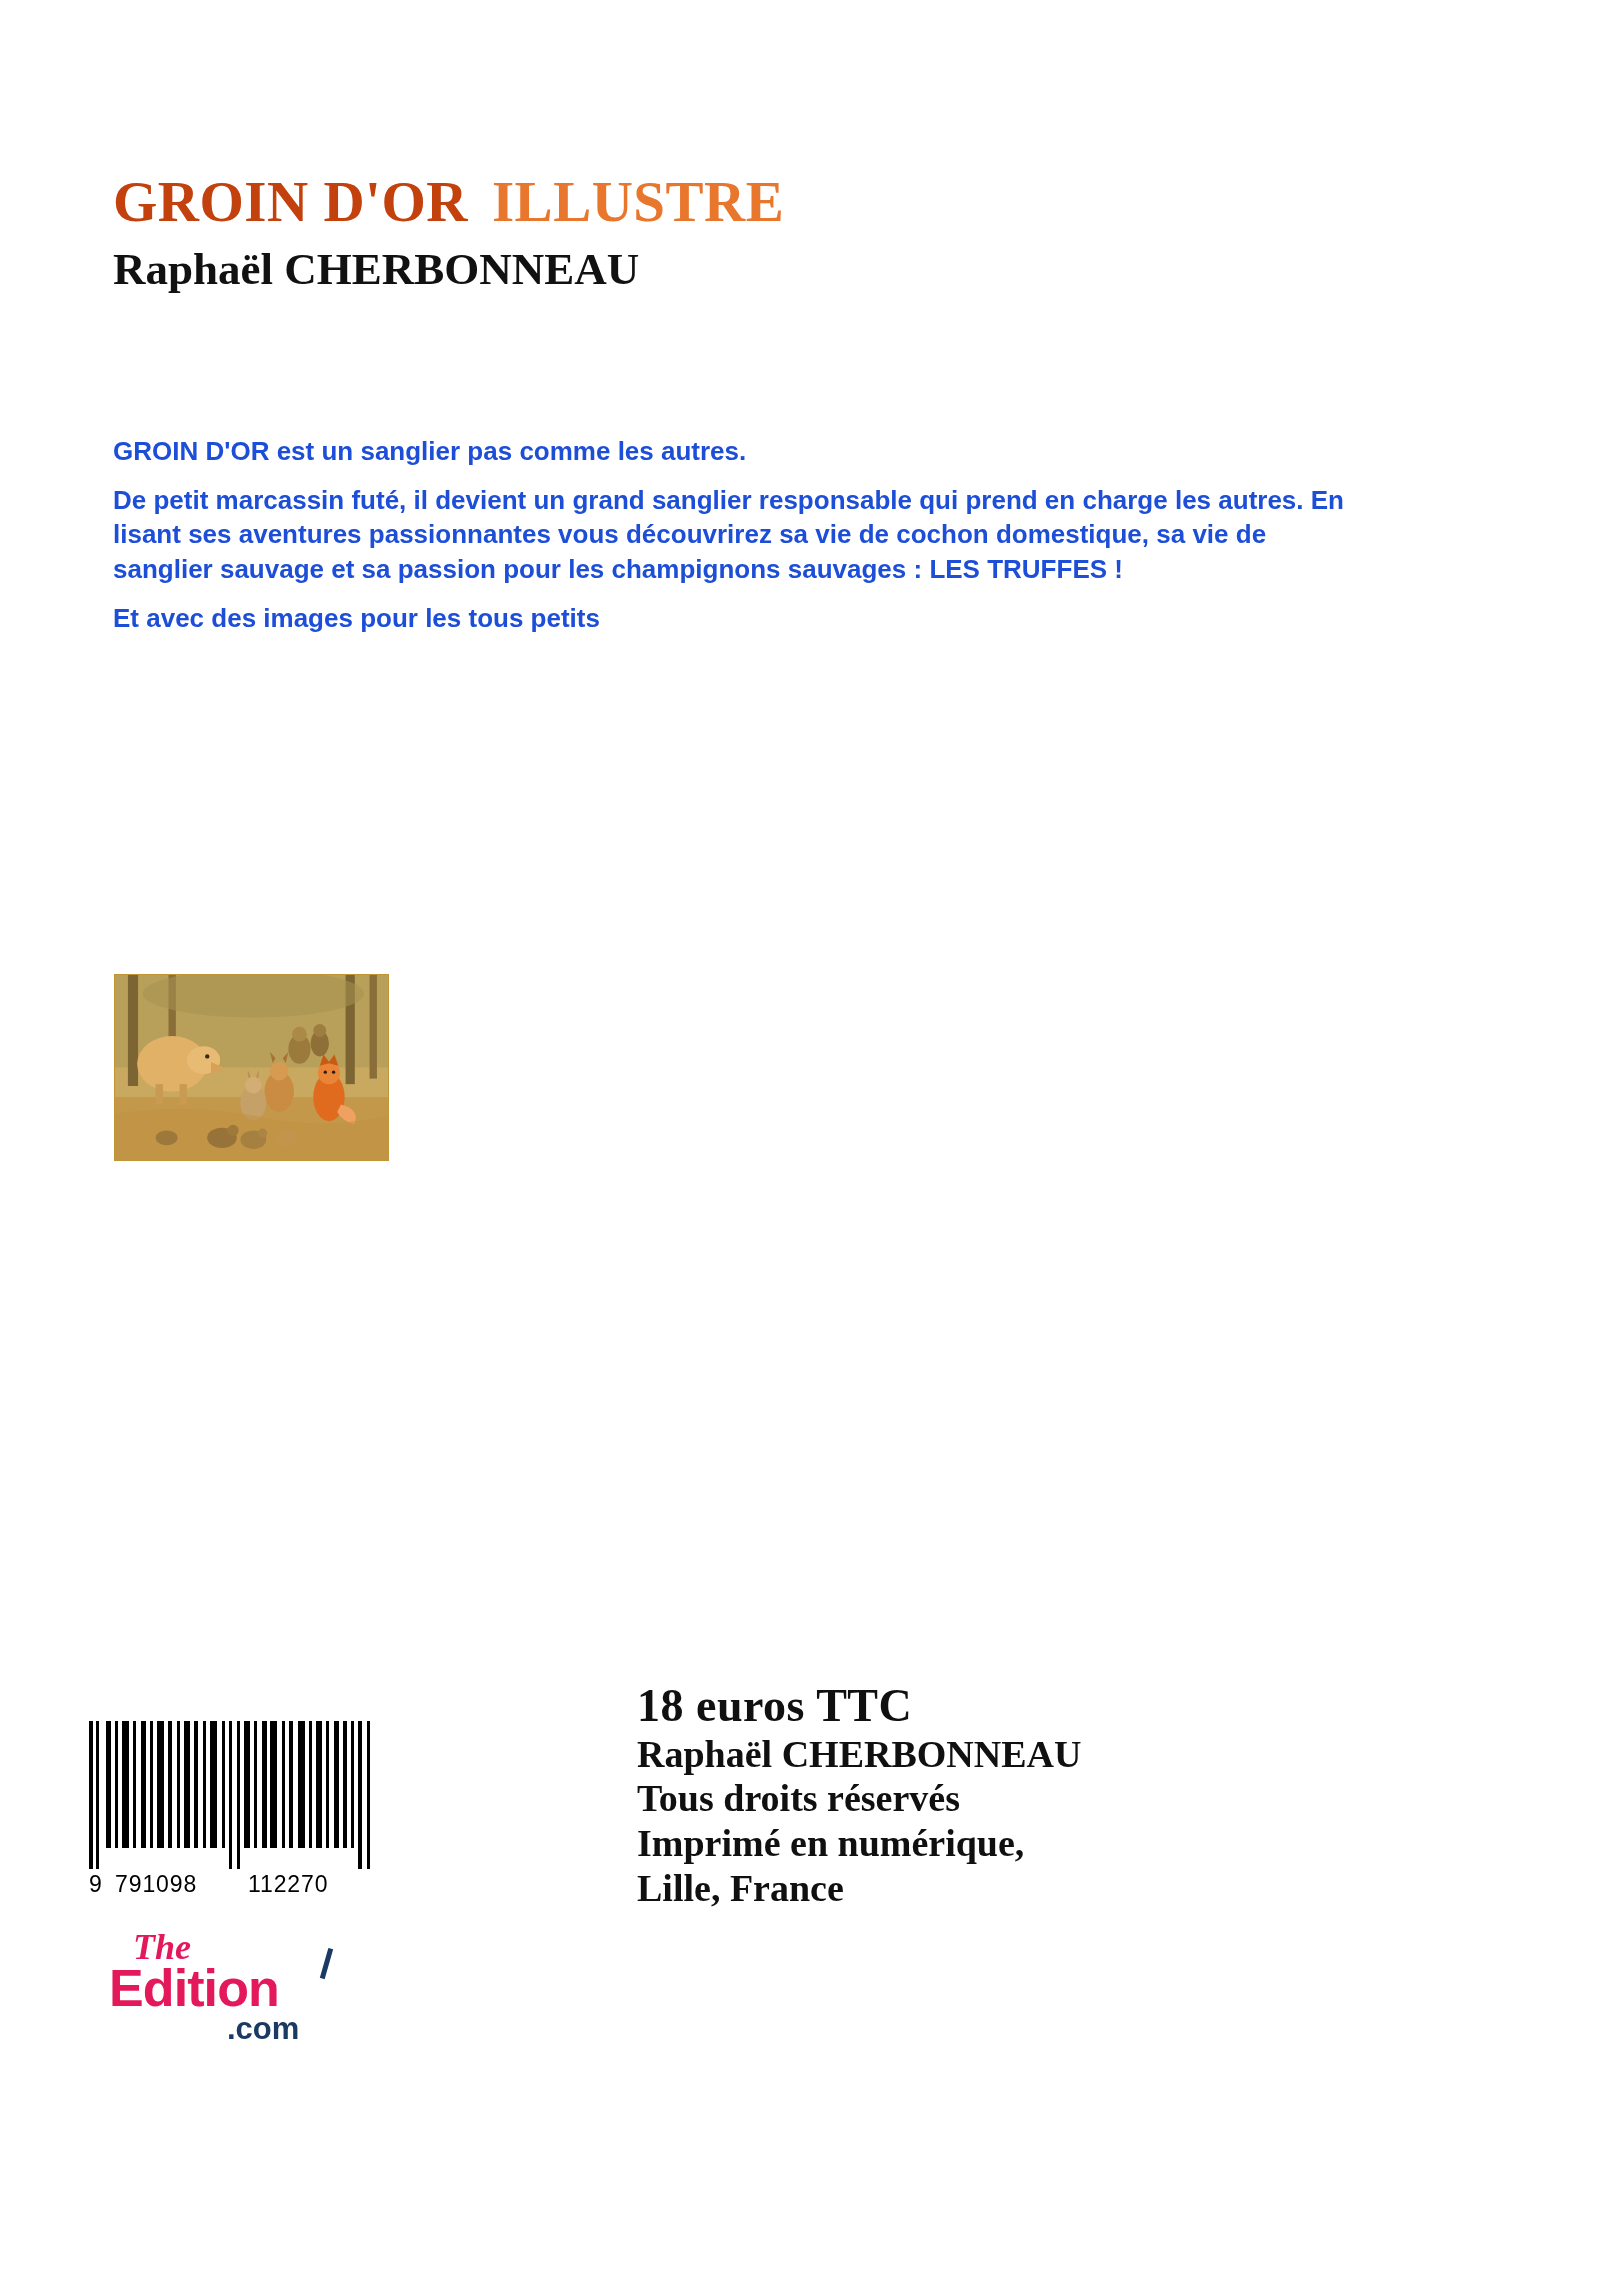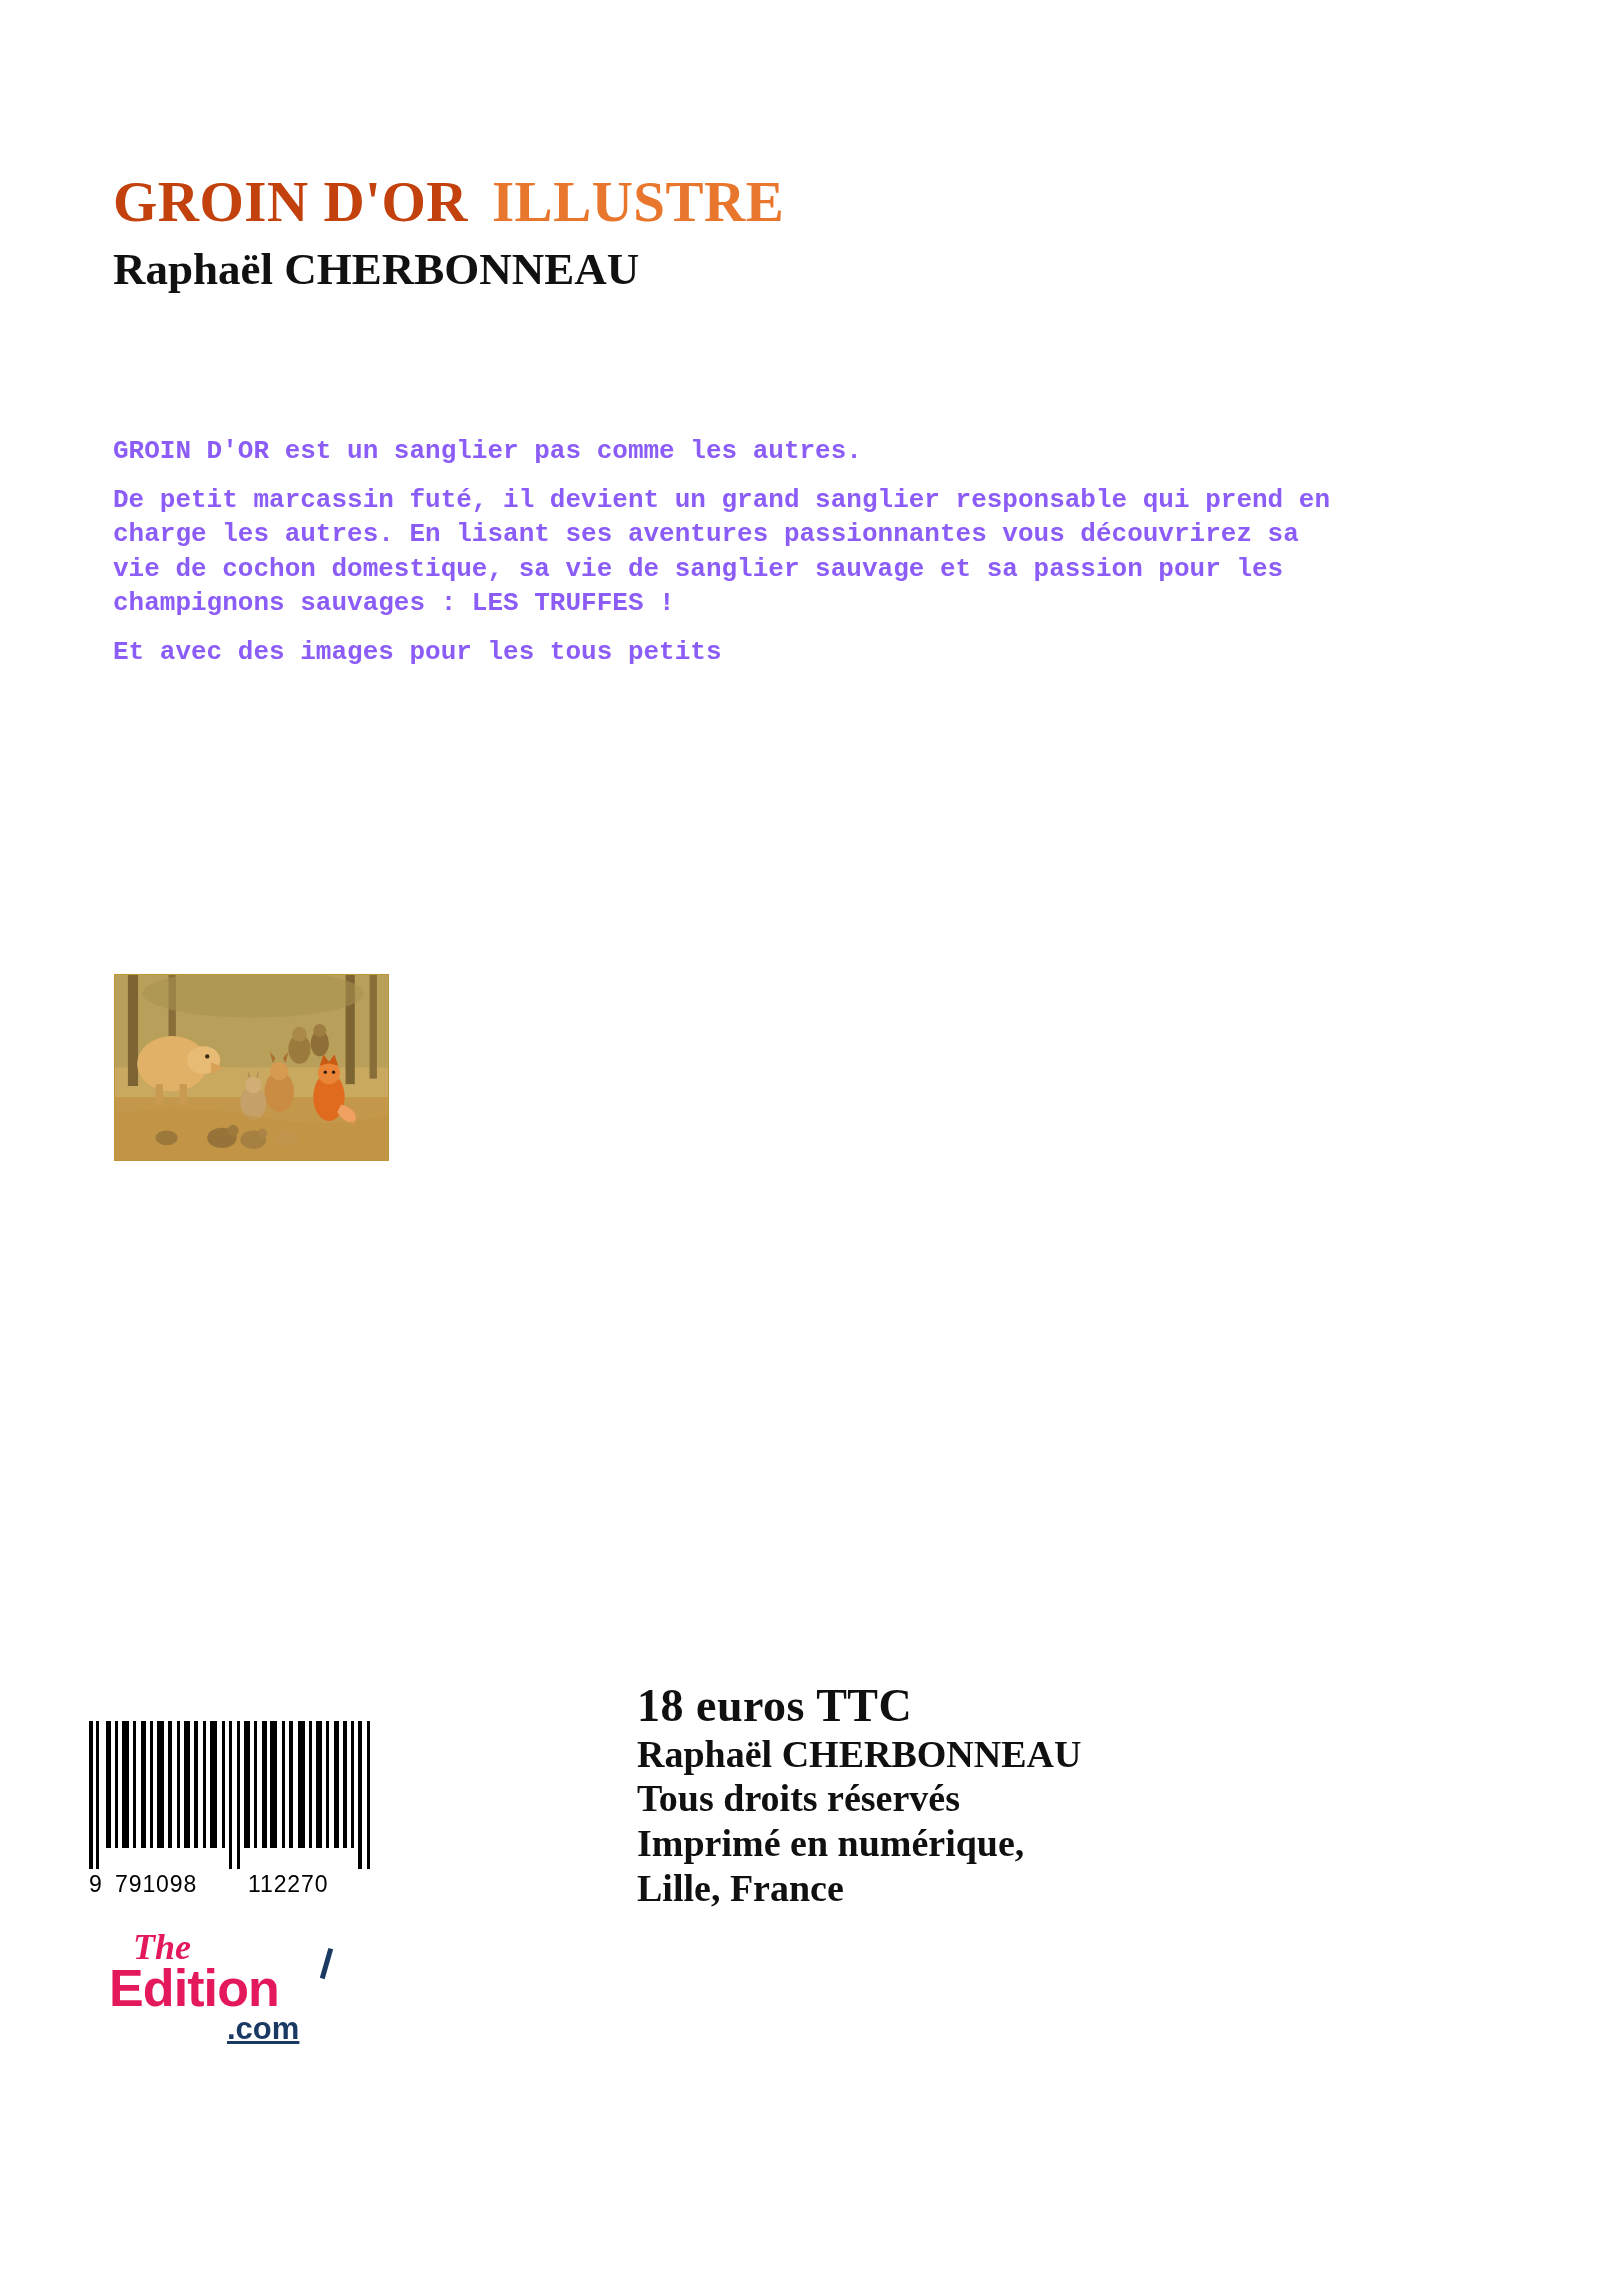--- a/index.html
+++ b/index.html
@@ -51,25 +51,25 @@
     color: #111111;
     white-space: nowrap;
   }
 
   
   .blurb {
     position: absolute;
     left: 113px;
     top: 434px;
     width: 1237px;
-    font-family: Liberation Mono, monospace;
+    font-family: Liberation Sans, sans-serif;
     font-weight: bold;
     font-size: 26px;
     line-height: 1.32;
-    color: #8b5cf6;
+    color: #1d4ed8;
   }
   .blurb p {
     margin: 0 0 14.8px 0;
   }
   .blurb p:last-child { margin-bottom: 0; }
 
   
   .illustration {
     position: absolute;
     left: 114px;
@@ -152,21 +152,20 @@
     letter-spacing: -0.9px;
     position: relative;
   }
   .logo .dotcom {
     font-family: "Liberation Sans", sans-serif;
     font-weight: bold;
     font-size: 31px;
     color: #1b3a63;
     margin-left: 118px;
     line-height: 1;
-    text-decoration: underline;
   }
   .logo .tick {
     position: absolute;
     left: 215px;
     top: -16.6px;
     width: 4.6px;
     height: 31px;
     background: #1b3a63;
     transform: rotate(16deg);
   }

